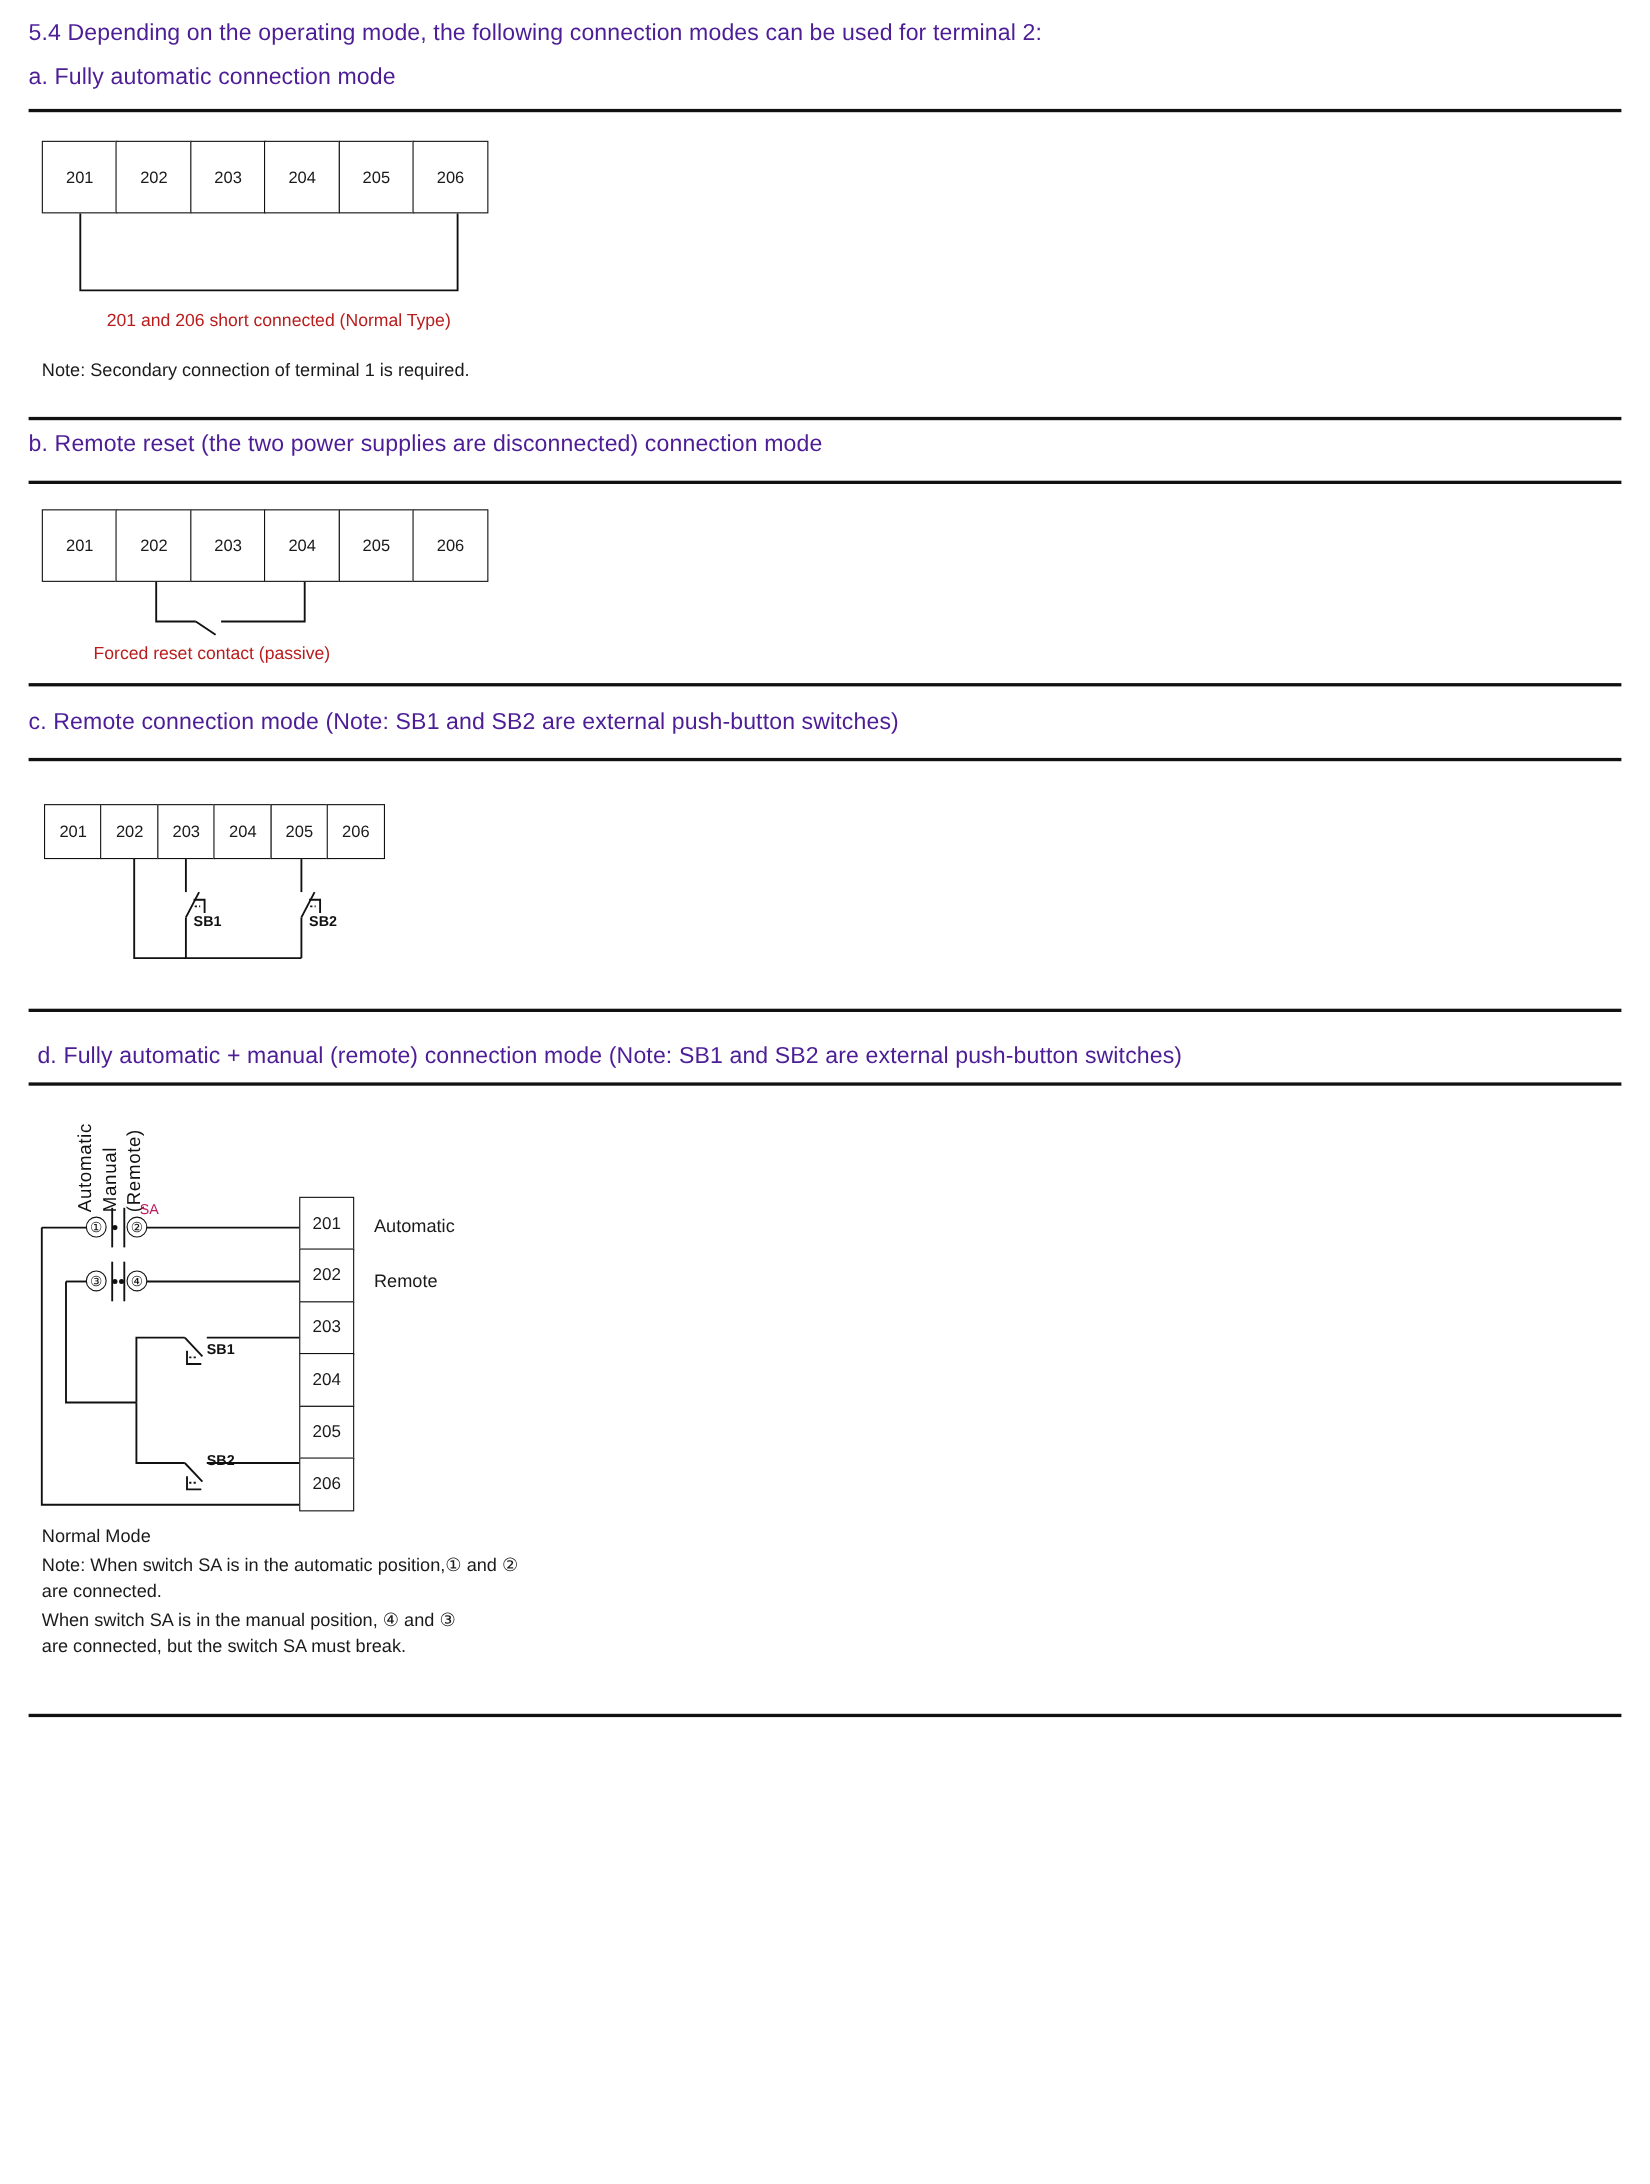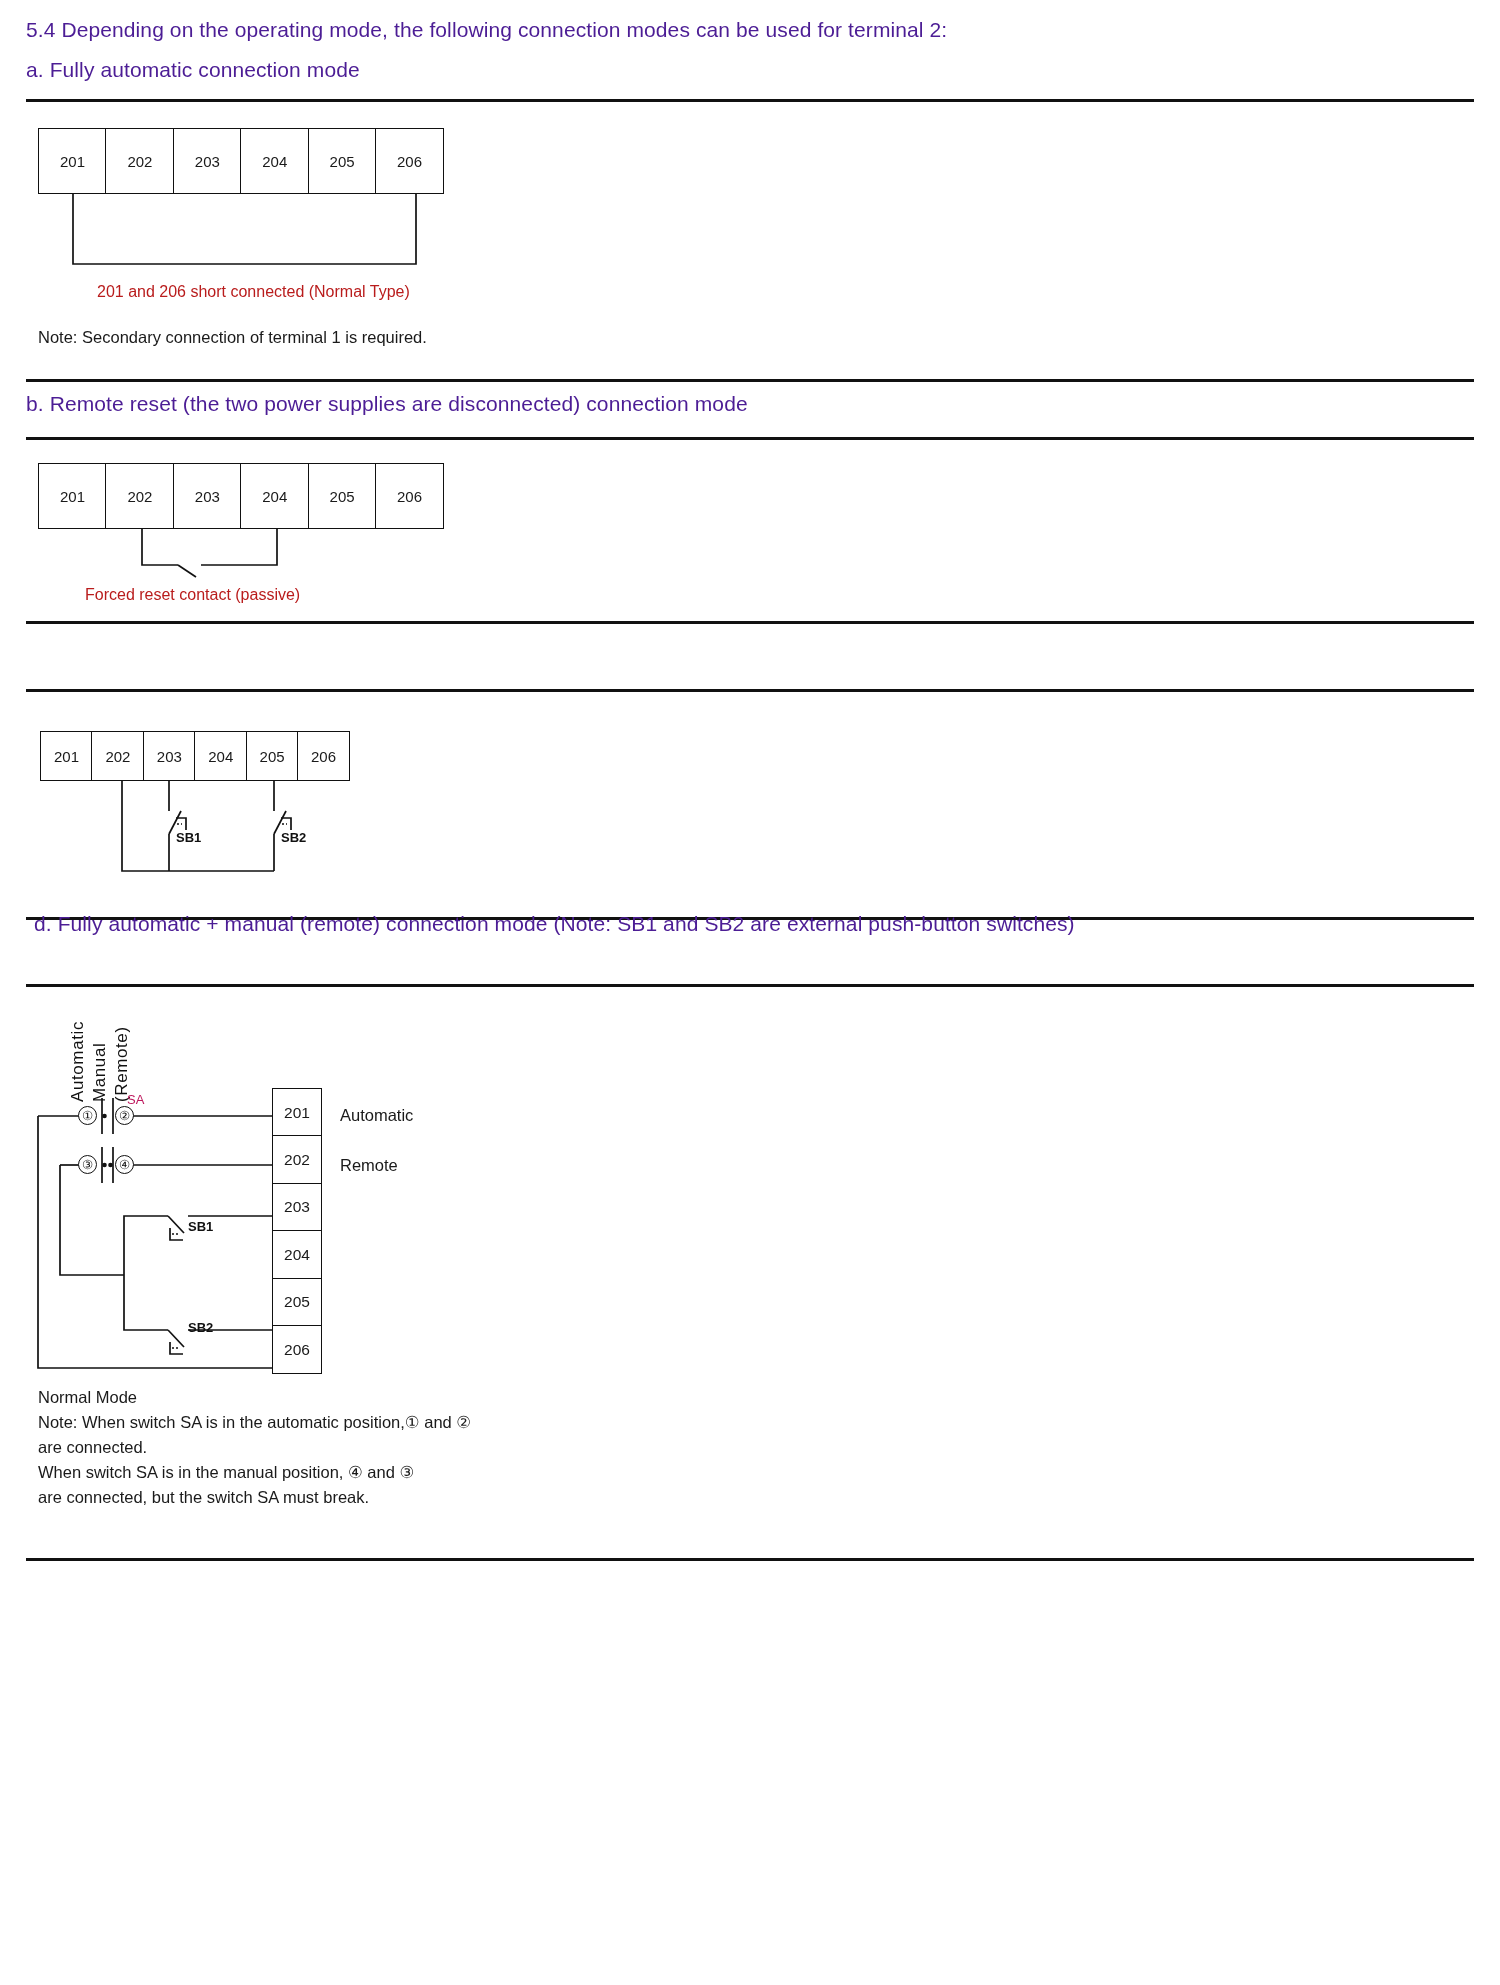--- a/index.html
+++ b/index.html
@@ -167,20 +167,21 @@
   <svg class="wires" style="left:0px; top:515px; width:520px; height:90px;">
     <path d="M 142 14 L 142 50 L 178 50" stroke-width="1.7"></path>
     <path d="M 178 50 L 196 62" stroke-width="1.7"></path>
     <path d="M 201 50 L 277 50 L 277 14" stroke-width="1.7"></path>
   </svg>
 
   <div class="caption" style="left:85px; top:586px;">Forced reset contact (passive)</div>
 
   <div class="rule" style="top:621px;"></div>
 
+  <div class="heading" style="left:26px; top:645px;">c. Remote connection mode (Note: SB1 and SB2 are external push-button switches)</div>
 
   <div class="rule" style="top:689px;"></div>
 
   <div class="strip" style="left:40px; top:731px;">
     <div class="cell" style="width:53px;height:50px;">201</div>
     <div class="cell" style="width:53px;height:50px;">202</div>
     <div class="cell" style="width:53px;height:50px;">203</div>
     <div class="cell" style="width:53px;height:50px;">204</div>
     <div class="cell" style="width:53px;height:50px;">205</div>
     <div class="cell" style="width:53px;height:50px;">206</div>
@@ -207,21 +208,21 @@
 
     <path d="M 281 40 L 291 40 L 291 52" stroke-width="1.7"></path>
     <path d="M 282 46 L 287 46" stroke-width="1.7" stroke-dasharray="2 2"></path>
   </svg>
 
   <div class="sw-label" style="left:176px; top:830px;">SB1</div>
   <div class="sw-label" style="left:281px; top:830px;">SB2</div>
 
   <div class="rule" style="top:917px;"></div>
 
-  <div class="heading" style="left:34px; top:912px;">d. Fully automatic + manual (remote) connection mode (Note: SB1 and SB2 are external push-button switches)</div>
+  <div class="heading" style="left:34px; top:948px;">d. Fully automatic + manual (remote) connection mode (Note: SB1 and SB2 are external push-button switches)</div>
 
   <div class="rule" style="top:984px;"></div>
 
   <div class="rot-label" style="left:88px; top:1082px;">Automatic</div>
   <div class="rot-label" style="left:110px; top:1082px;">Manual</div>
   <div class="rot-label" style="left:132px; top:1082px;">(Remote)</div>
 
   <div class="sa-label" style="left:95px; top:1092px;">SA</div>
 
   <div class="vstrip" style="left:272px; top:1088px;">

